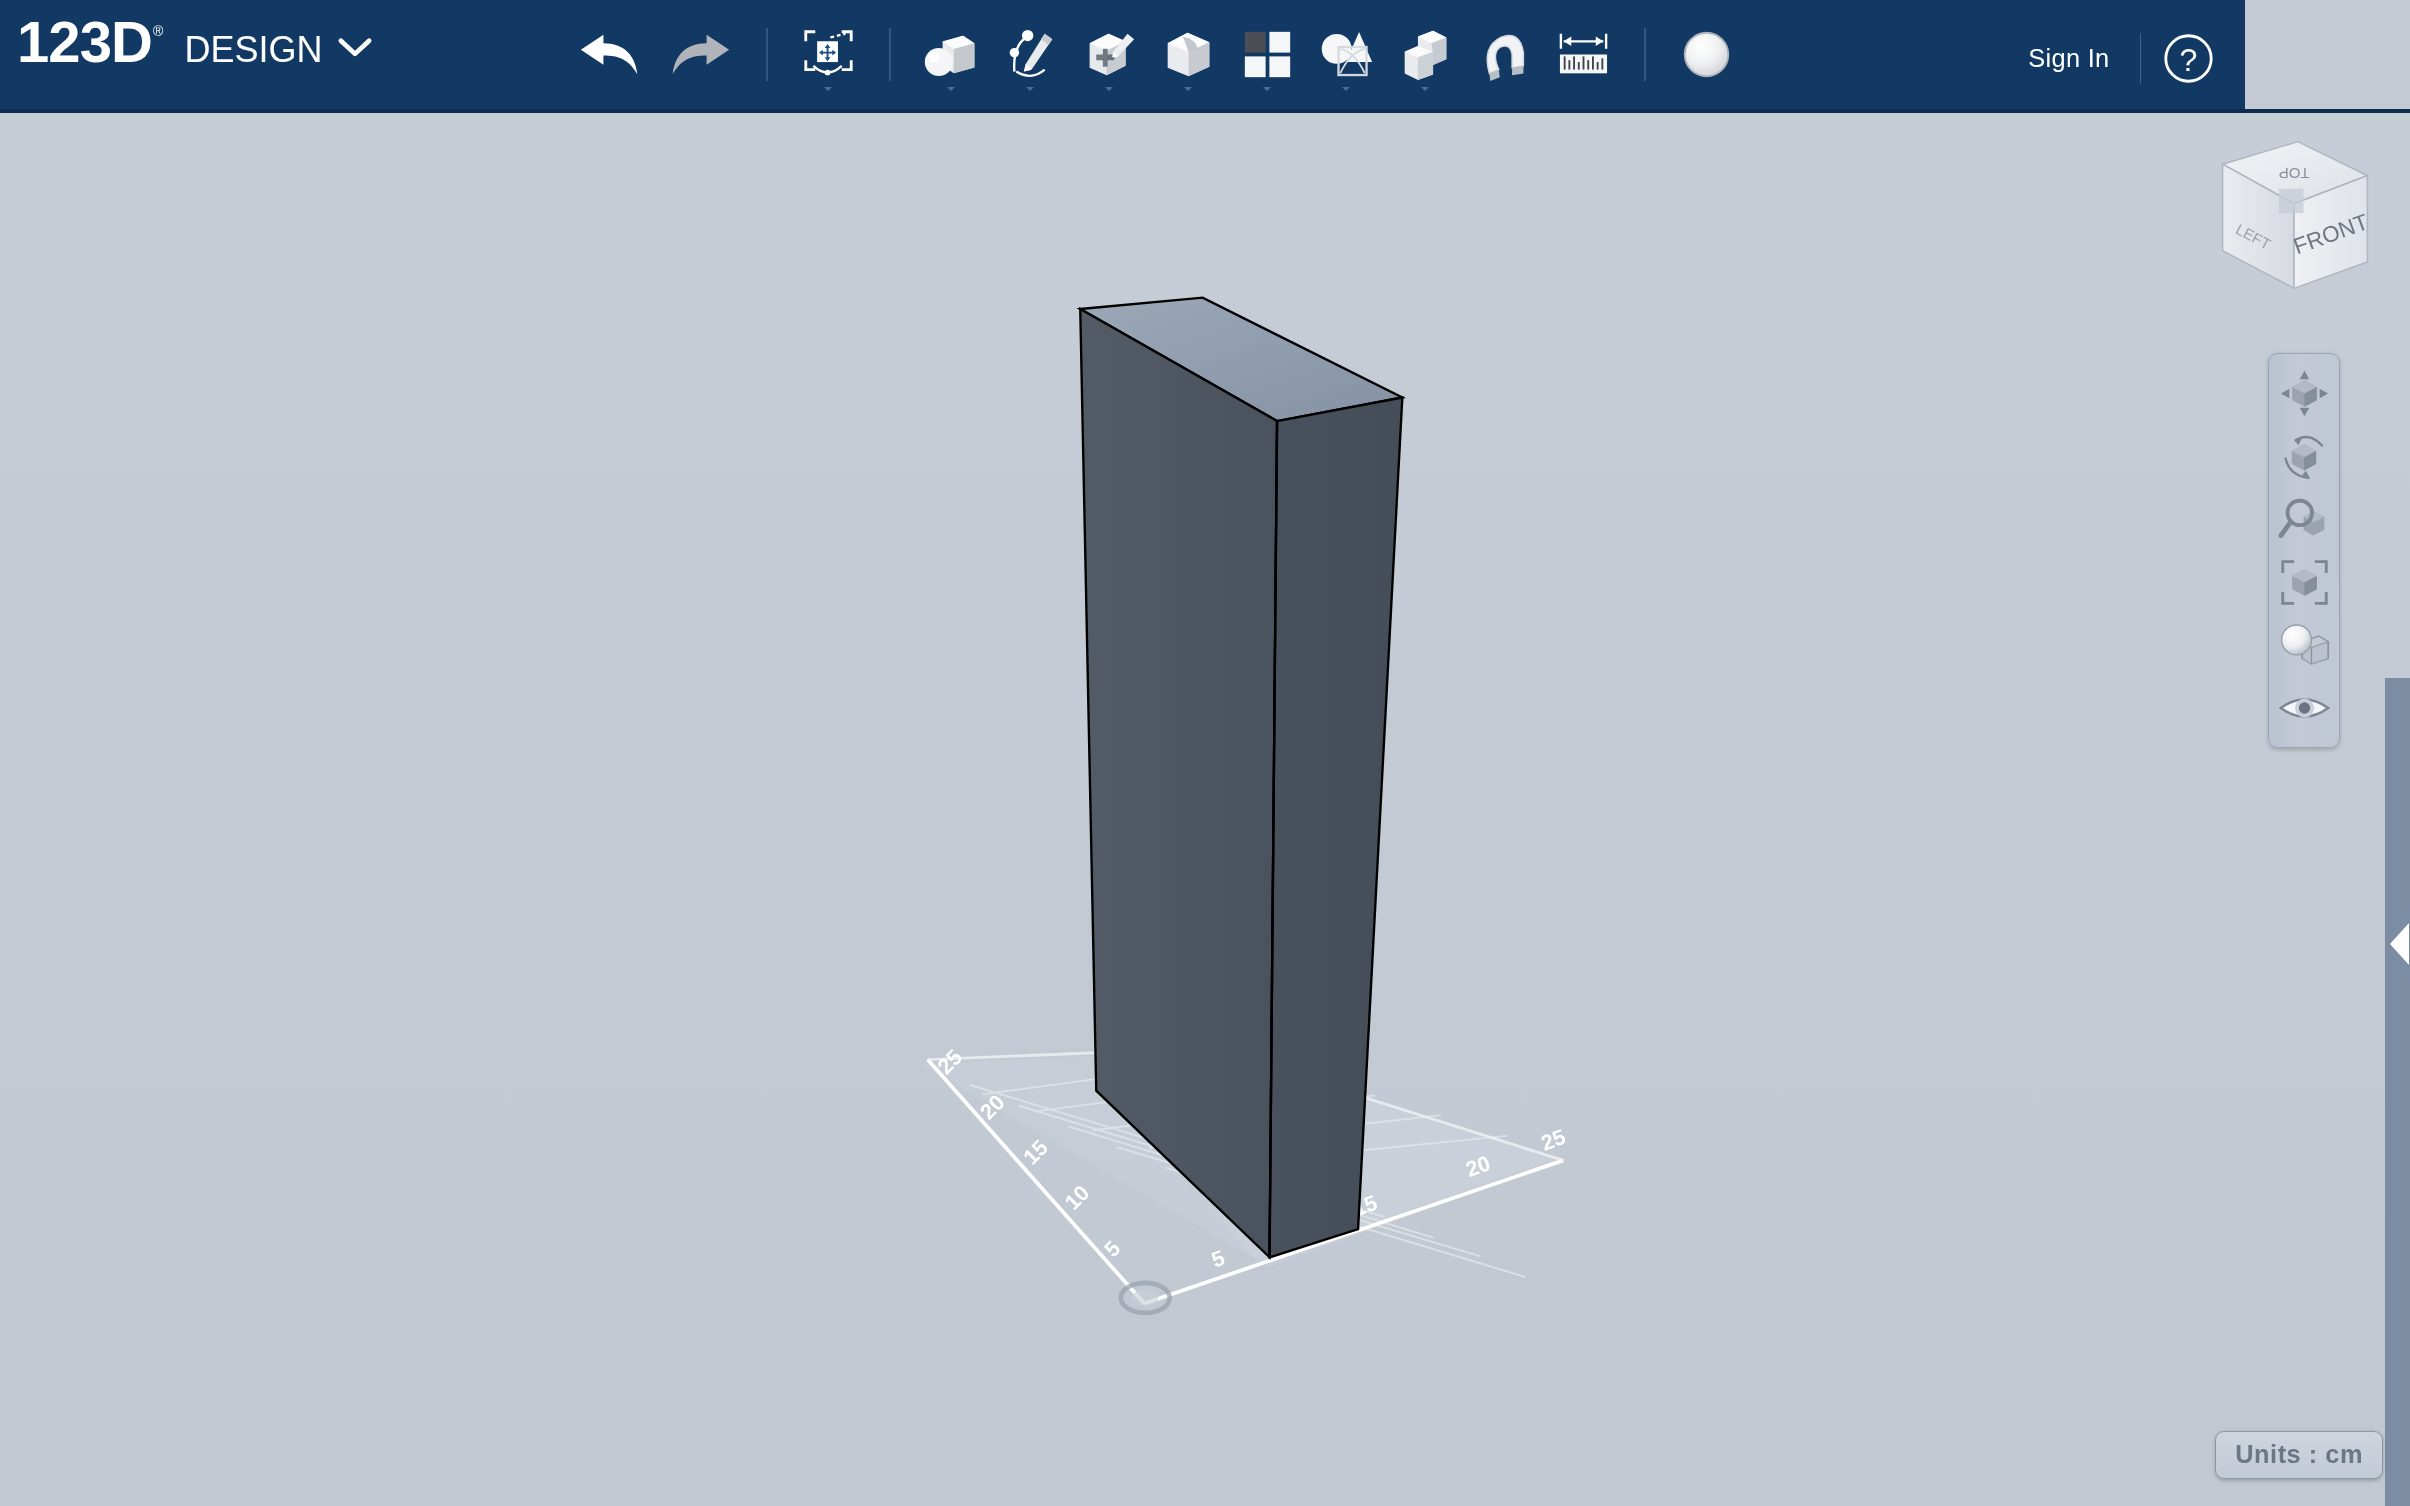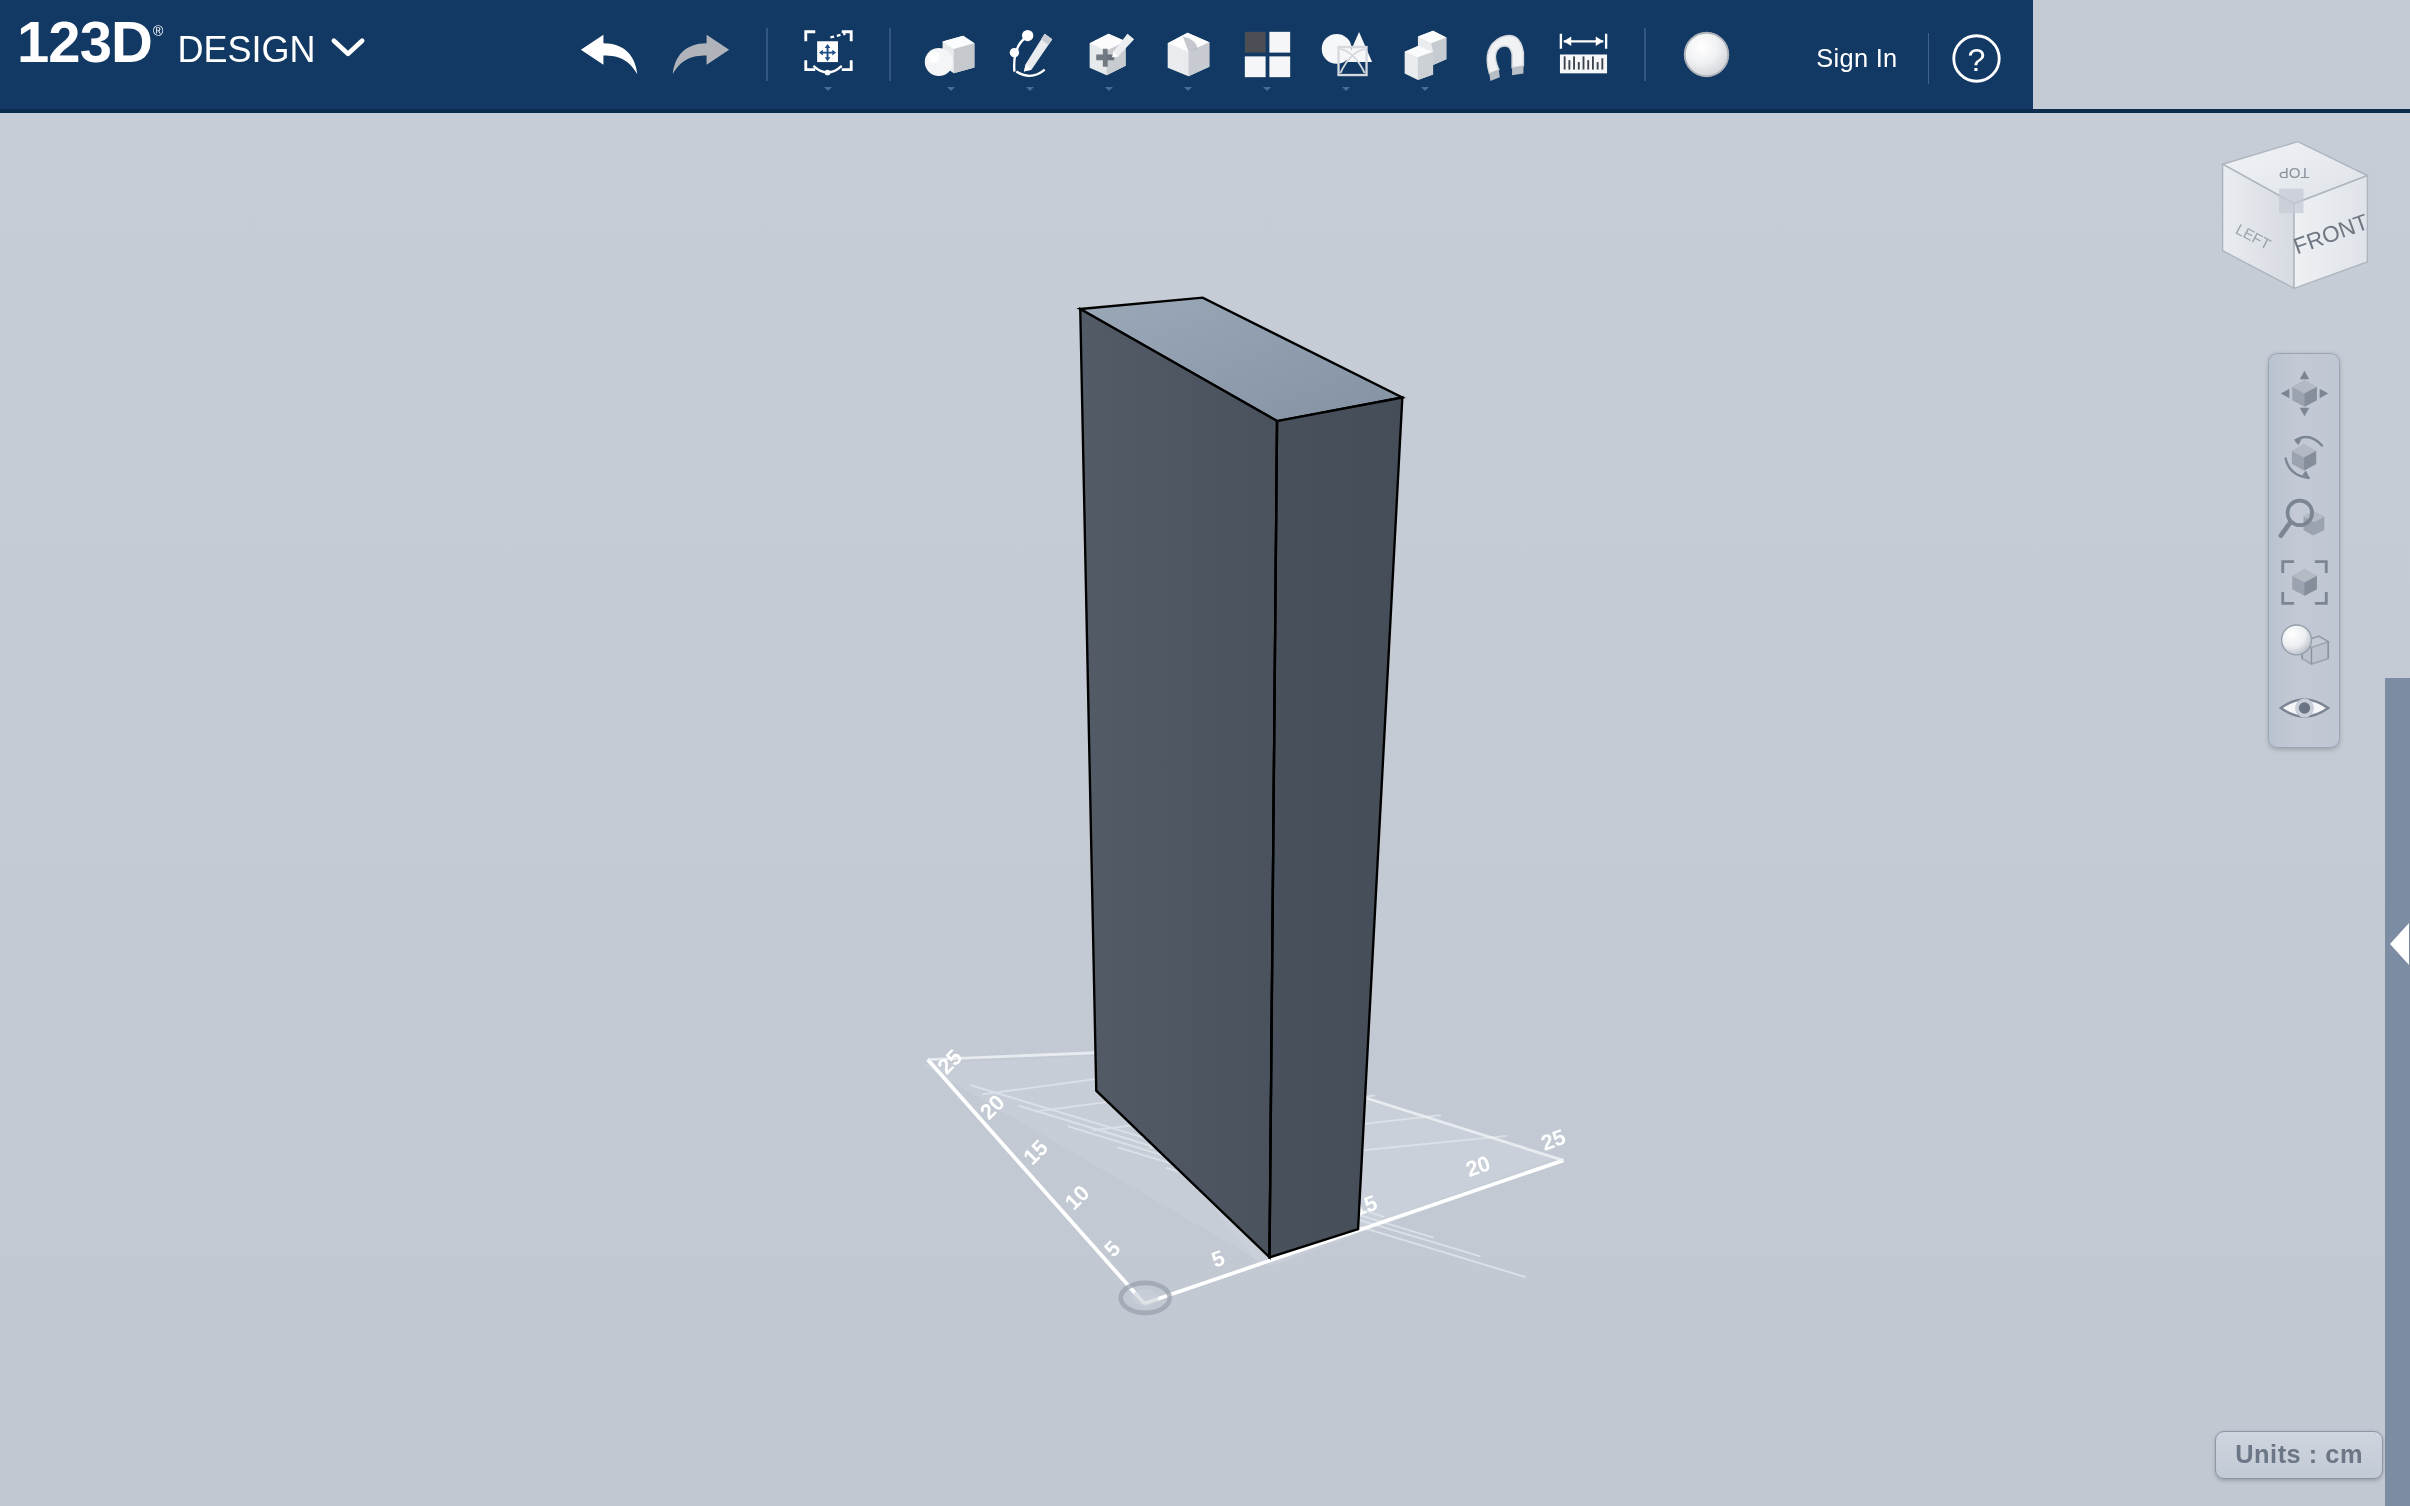--- a/index.html
+++ b/index.html
@@ -12,21 +12,21 @@
   }
   #app {
     position: relative;
     width: 2411px; height: 1507px;
     background: #c4cbd4;
   }
 
   
   #topbar {
     position: absolute; left: 0; top: 0;
-    width: 2033px; height: 113px;
+    width: 2245px; height: 113px;
     background: #123963;
     display: flex; align-items: center;
   }
   #topbar-underline {
     position: absolute; left: 0; top: 109px;
     width: 2411px; height: 3.8px;
     background: #0d2c4e;
   }
 
   
@@ -38,21 +38,21 @@
   #logo-123d {
     font-size: 58px; font-weight: bold; color: #ffffff;
     letter-spacing: -0.9px; line-height: 58px;
   }
   #logo-reg {
     font-size: 14px; color: #ffffff; vertical-align: super;
     position: relative; top: -26px; left: 0.9px;
   }
   #logo-design {
     font-size: 36px; color: #ffffff; font-weight: normal;
-    margin-left: 15px; letter-spacing: 0px; line-height: 38px;
+    margin-left: 22px; letter-spacing: 0px; line-height: 38px;
   }
   #logo-chevron {
     margin-left: 15px; position: relative; top: -3.8px;
     cursor: pointer;
   }
 
   
   #toolbar {
     position: absolute; left: 565px; top: 0;
     height: 109px;

